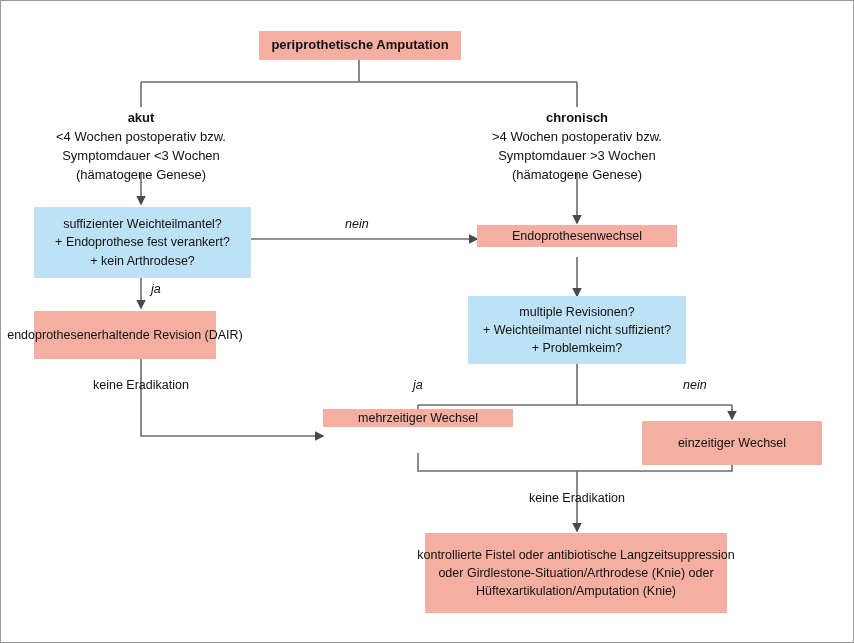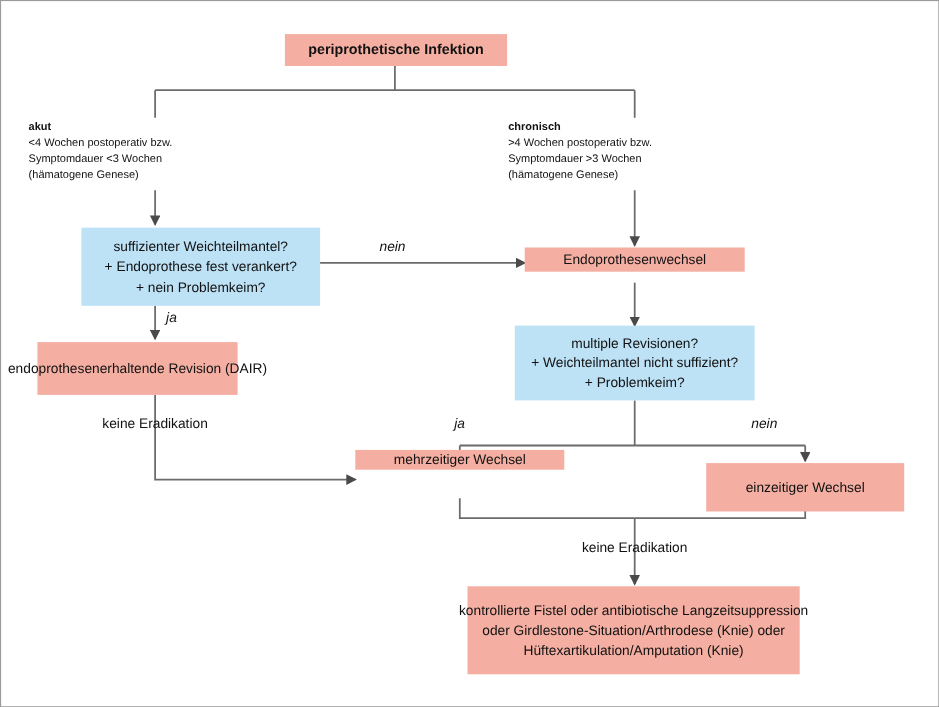--- a/index.html
+++ b/index.html
@@ -40,23 +40,23 @@
     line-height: 1.45;
     padding: 4px 6px;
   }
   .node.pink { background: #f4afa2; }
   .node.blue { background: #bde1f5; }
   .node .line { display: block; white-space: nowrap; }
   .node.title { font-weight: bold; font-size: 13px; }
 
   .plain-text {
     position: absolute;
-    text-align: left;
+    text-align: center;
     color: #111111;
-    font-size: 10px;
+    font-size: 13px;
     line-height: 1.45;
     box-sizing: border-box;
   }
   .plain-text .hdr { font-weight: bold; display: block; }
   .plain-text .line { display: block; white-space: nowrap; }
 
   .edge-label {
     position: absolute;
     font-style: italic;
     font-size: 12.5px;
@@ -110,41 +110,41 @@
 
       <path d="M 417 452 L 417 470 L 576 470"></path>
 
       <path d="M 731 452 L 731 470 L 576 470"></path>
 
       <path d="M 576 470 L 576 530" marker-end="url(#arrow)"></path>
     </g>
   </svg>
 
   <div class="node pink title" style="left:258px; top:30px; width:202px; height:29px;">
-    <span class="line">periprothetische Infektion</span>
+    <span class="line">periprothetische Amputation</span>
   </div>
 
   <div class="plain-text" style="left:25px; top:108px; width:230px;">
     <span class="hdr">akut</span>
     <span class="line">&lt;4 Wochen postoperativ bzw.</span>
     <span class="line">Symptomdauer &lt;3 Wochen</span>
     <span class="line">(hämatogene Genese)</span>
   </div>
 
   <div class="plain-text" style="left:461px; top:108px; width:230px;">
     <span class="hdr">chronisch</span>
     <span class="line">&gt;4 Wochen postoperativ bzw.</span>
     <span class="line">Symptomdauer &gt;3 Wochen</span>
     <span class="line">(hämatogene Genese)</span>
   </div>
 
-  <div class="node blue" style="left:33px; top:206px; width:217px; height:71px;margin-left:40px;">
+  <div class="node blue" style="left:33px; top:206px; width:217px; height:71px;">
     <span class="line">suffizienter Weichteilmantel?</span>
     <span class="line">+ Endoprothese fest verankert?</span>
-    <span class="line">+ nein Problemkeim?</span>
+    <span class="line">+ kein Arthrodese?</span>
   </div>
 
   <div class="node pink" style="left:33px; top:310px; width:182px; height:48px;">
     <span class="line">endoprothesenerhaltende Revision (DAIR)</span>
   </div>
 
   <div class="node pink" style="left:476px; top:224px; width:200px; height:22px;">
     <span class="line">Endoprothesenwechsel</span>
   </div>
 

